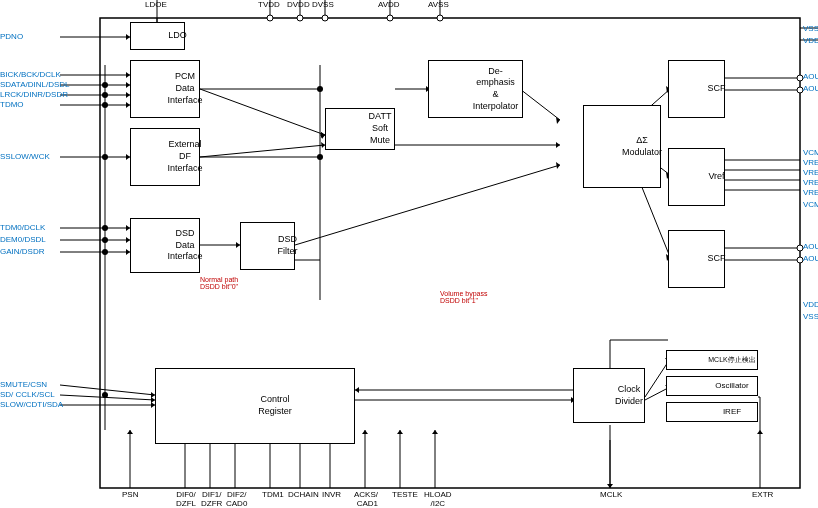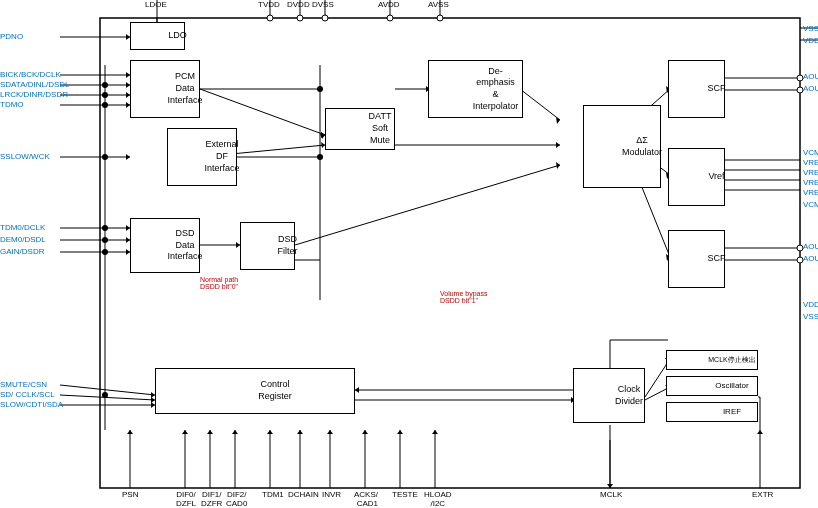--- a/index.html
+++ b/index.html
@@ -235,21 +235,21 @@
   </svg>
 
   <div class="block" style="left:130px; top:22px; width:55px; height:28px;">
     <span>LDO</span>
   </div>
 
   <div class="block" style="left:130px; top:60px; width:70px; height:58px;">
     <span>PCM<br>Data<br>Interface</span>
   </div>
 
-  <div class="block" style="left:130px; top:128px; width:70px; height:58px;margin-left:37px;">
+  <div class="block" style="left:130px; top:128px; width:70px; height:58px;">
     <span>External<br>DF<br>Interface</span>
   </div>
 
   <div class="block" style="left:130px; top:218px; width:70px; height:55px;">
     <span>DSD<br>Data<br>Interface</span>
   </div>
 
   <div class="block" style="left:240px; top:222px; width:55px; height:48px;">
     <span>DSD<br>Filter</span>
   </div>
@@ -271,21 +271,21 @@
   </div>
 
   <div class="block" style="left:668px; top:148px; width:57px; height:58px;">
     <span>Vref</span>
   </div>
 
   <div class="block" style="left:668px; top:230px; width:57px; height:58px;">
     <span>SCF</span>
   </div>
 
-  <div class="block" style="left:155px; top:368px; width:200px; height:46px;">
+  <div class="block" style="left:155px; top:368px; width:200px; height:76px;">
     <span>Control<br>Register</span>
   </div>
 
   <div class="block" style="left:573px; top:368px; width:72px; height:55px;">
     <span>Clock<br>Divider</span>
   </div>
 
   <div class="block" style="left:666px; top:350px; width:92px; height:20px; font-size:7px;">
     <span>MCLK停止検出</span>
   </div>

